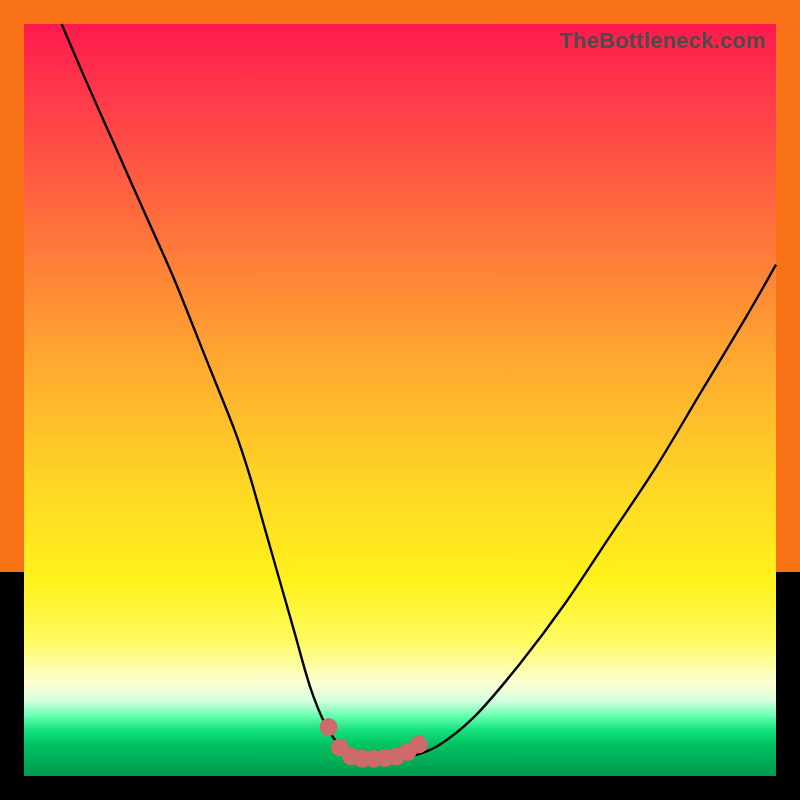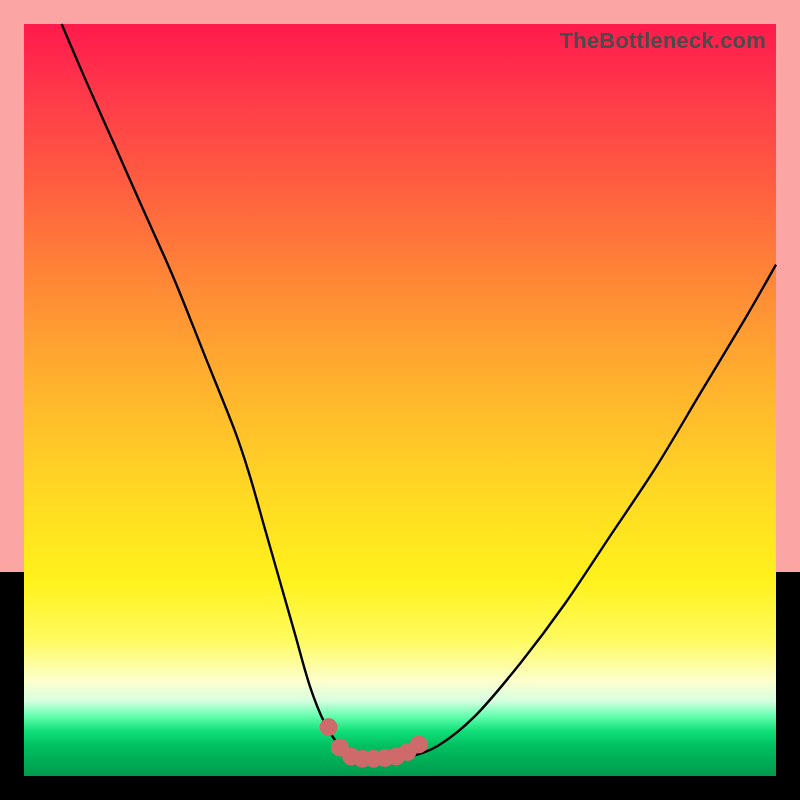--- a/index.html
+++ b/index.html
@@ -10,21 +10,21 @@
     background: #000;
     overflow: hidden;
     font-family: Arial, Helvetica, sans-serif;
   }
   .frame {
     position: absolute;
     left: 0;
     top: 0;
     width: 800px;
     height: 572px;
-    background: #fca5a5;
+    background: #f97316;
   }
   .plot {
     position: absolute;
     left: 24px;
     top: 24px;
     width: 752px;
     height: 752px;
     background: linear-gradient(to bottom,
       #ff1a4d 0%,
       #ff3b4a 10%,

